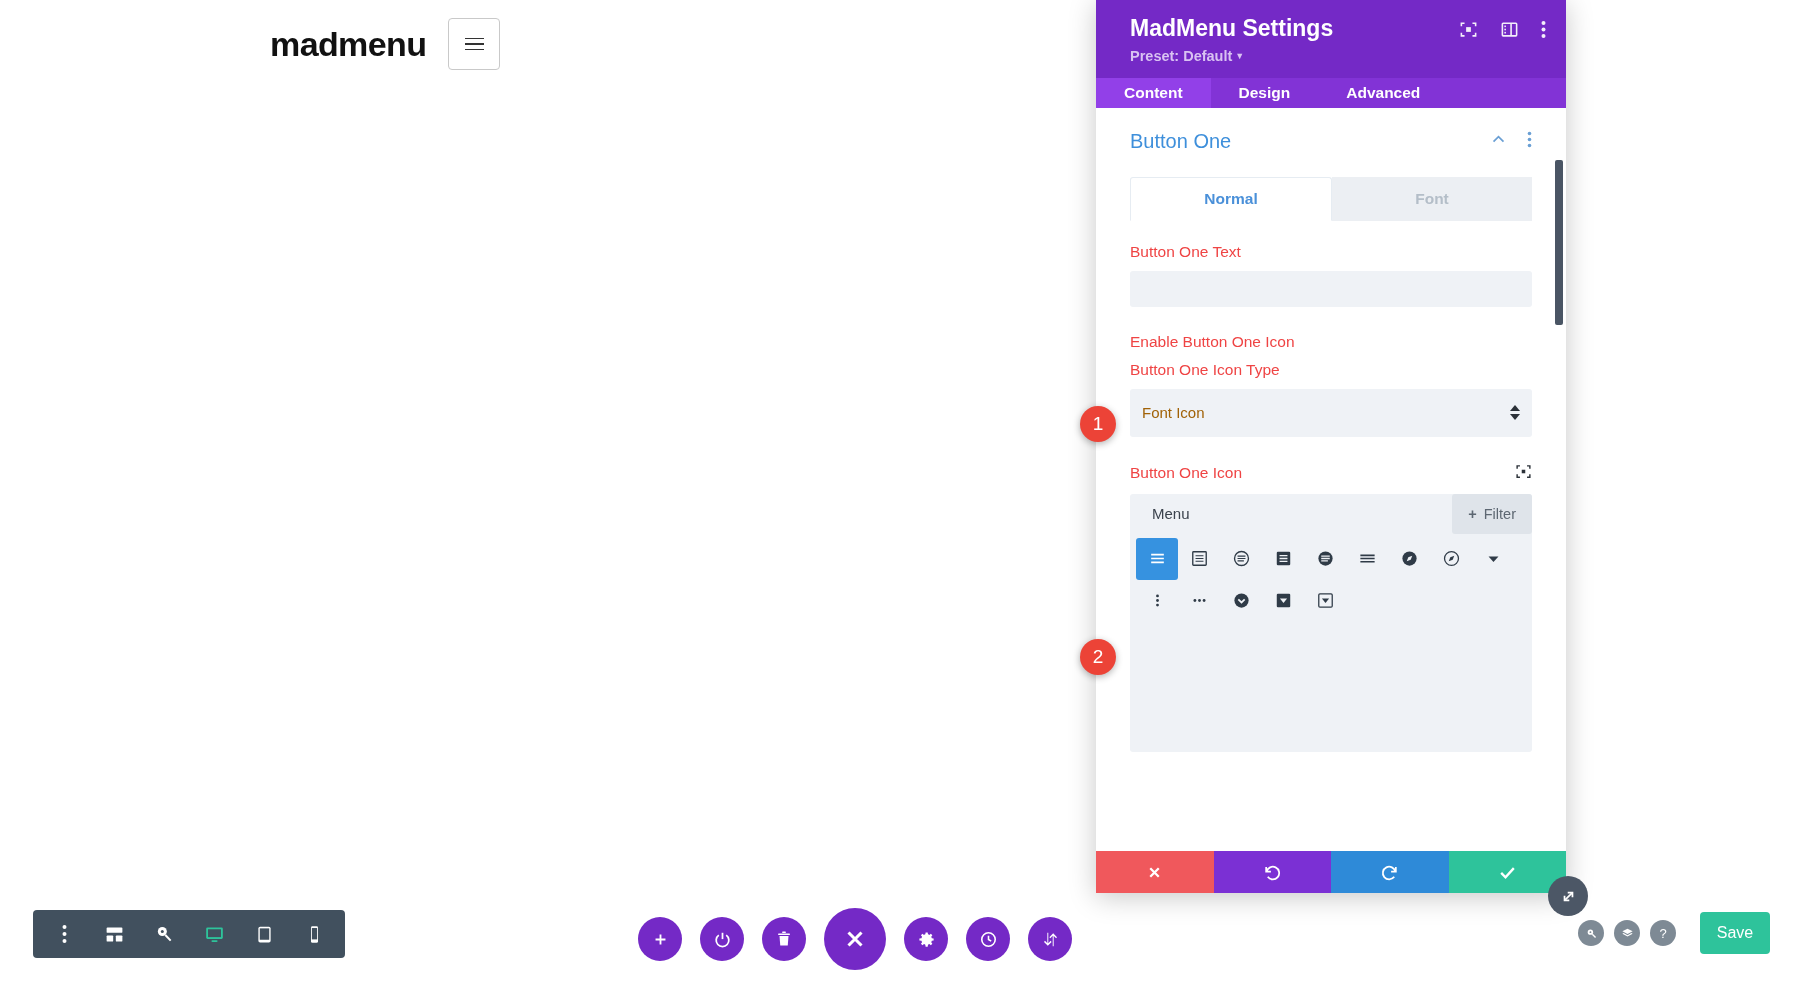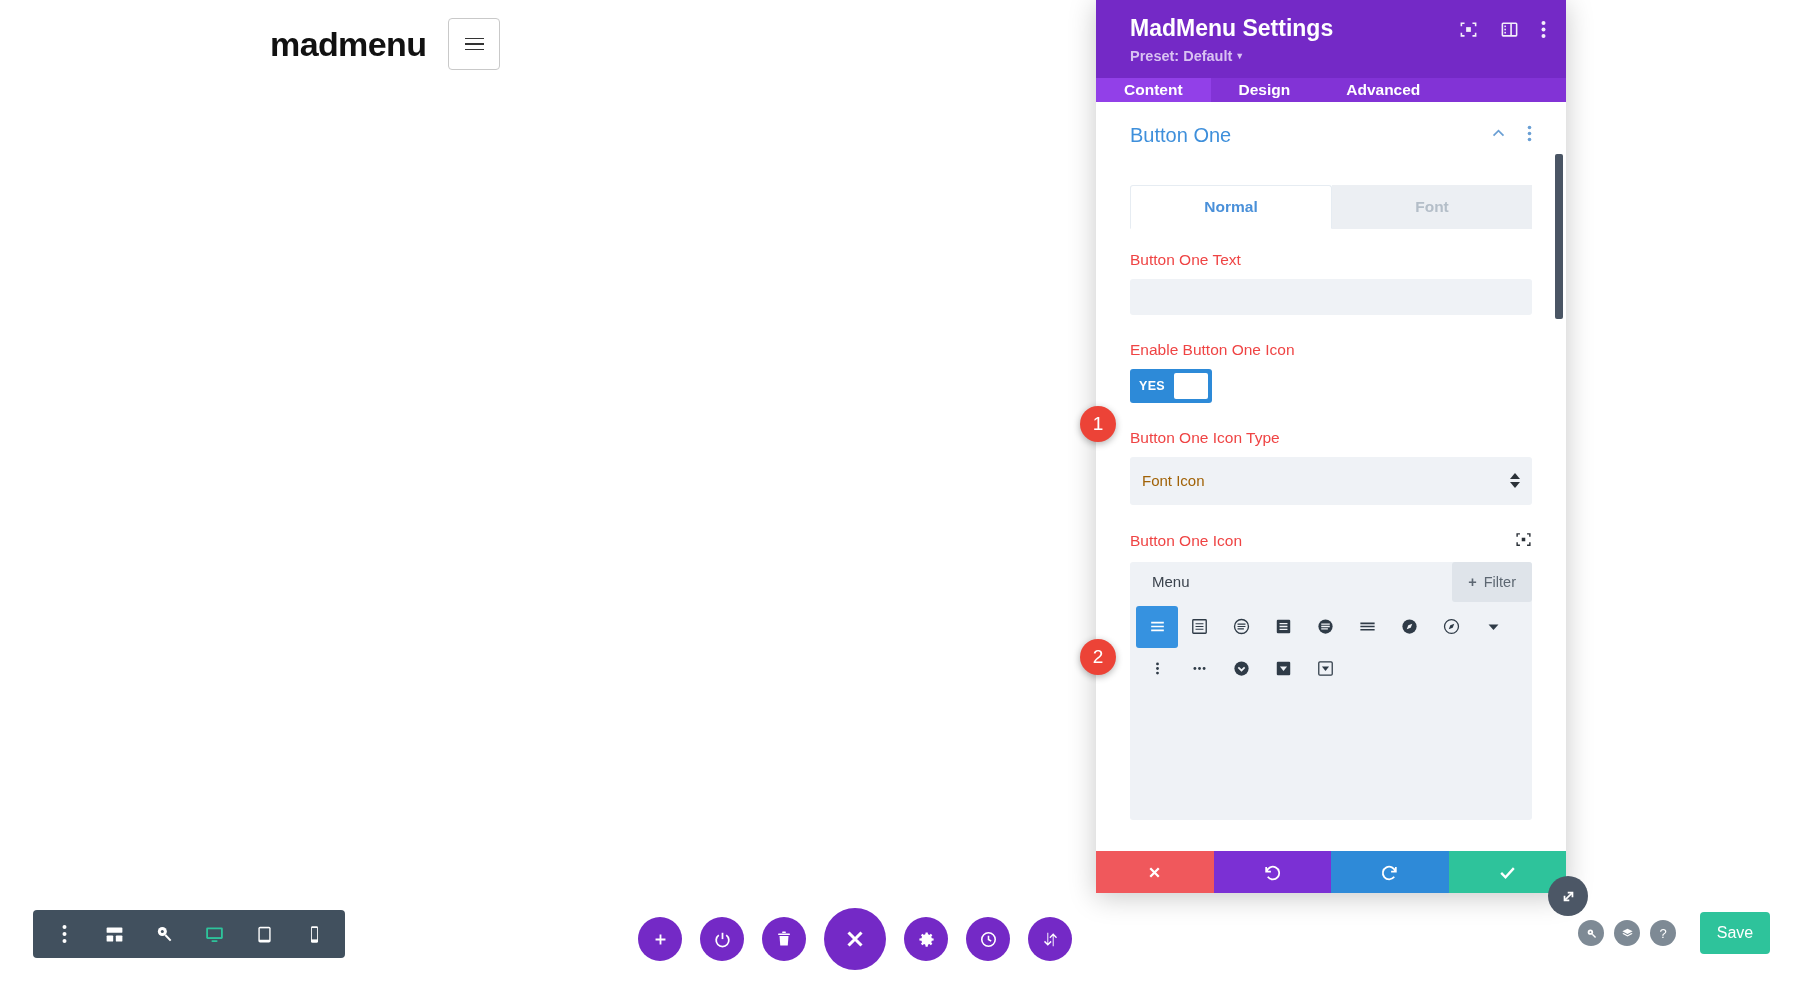--- a/index.html
+++ b/index.html
@@ -34,31 +34,31 @@
     background: #fff; box-shadow: 0 4px 26px rgba(0,0,0,.22);
     display: flex; flex-direction: column; overflow: hidden;
   }
   .panel-head { background: #7429c6; padding: 14px 22px 14px 34px; position: relative; }
   .panel-title { color: #fff; font-size: 23px; font-weight: 700; line-height: 1.25; }
   .panel-preset { color: #d9c2f2; font-size: 14.5px; font-weight: 700; margin-top: 5px; }
   .panel-preset .caret { font-size: 9px; margin-left: 3px; vertical-align: 2px; }
   .head-icons { position: absolute; right: 20px; top: 20px; display: flex; align-items: center; gap: 22px; }
   .head-icons .hicon { color: #fff; opacity: .92; display: flex; cursor: pointer; }
 
-  .panel-tabs { background: #8233d6; display: flex; height: 24px; }
+  .panel-tabs { background: #8233d6; display: flex; height: 30px; }
   .panel-tab {
     padding: 0 28px; display: flex; align-items: center; justify-content: center;
     color: #fff; font-size: 15.5px; font-weight: 700; cursor: pointer;
   }
   .panel-tab.active { background: #9240e8; }
 
   .panel-body { flex: 1; position: relative; background: #fff; overflow: hidden; }
   .panel-scroll { position: absolute; inset: 0; padding: 22px 34px 0 34px; }
 
-  .sect-head { display: flex; align-items: center; justify-content: space-between; margin-bottom: 38px; }
+  .sect-head { display: flex; align-items: center; justify-content: space-between; margin-bottom: 24px; }
   .sect-title { color: #3e8fdb; font-size: 20px; }
   .sect-actions { display: flex; align-items: center; gap: 20px; color: #6a9fd4; }
 
   .seg-tabs { display: flex; margin-bottom: 22px; }
   .seg-tab {
     flex: 1; height: 44px; display: flex; align-items: center; justify-content: center;
     font-size: 15.5px; font-weight: 700; cursor: pointer;
   }
   .seg-tab.active { background: #fff; color: #4a90d9; border: 1px solid #e6ecf2; border-bottom-color: #fff; border-radius: 3px 3px 0 0; }
   .seg-tab.inactive { background: #eceff3; color: #b4bec8; }
@@ -245,26 +245,20 @@
 
         <div class="seg-tabs">
           <div class="seg-tab active">Normal</div>
           <div class="seg-tab inactive">Font</div>
         </div>
 
         <div class="field-label">Button One Text</div>
         <input class="text-input" type="text" value="" style="">
 
         <div class="field-label">Enable Button One Icon</div>
-        <div class="toggle-row">
-          <div class="toggle">
-            <span class="tg-label">YES</span>
-            <span class="tg-knob"></span>
-          </div>
-        </div>
 
         <div class="field-label">Button One Icon Type</div>
         <div class="select-input">
           <span>Font Icon</span>
           <span class="spin">
               <i class="up"></i>
               <i class="dn"></i>
             </span>
         </div>
 

